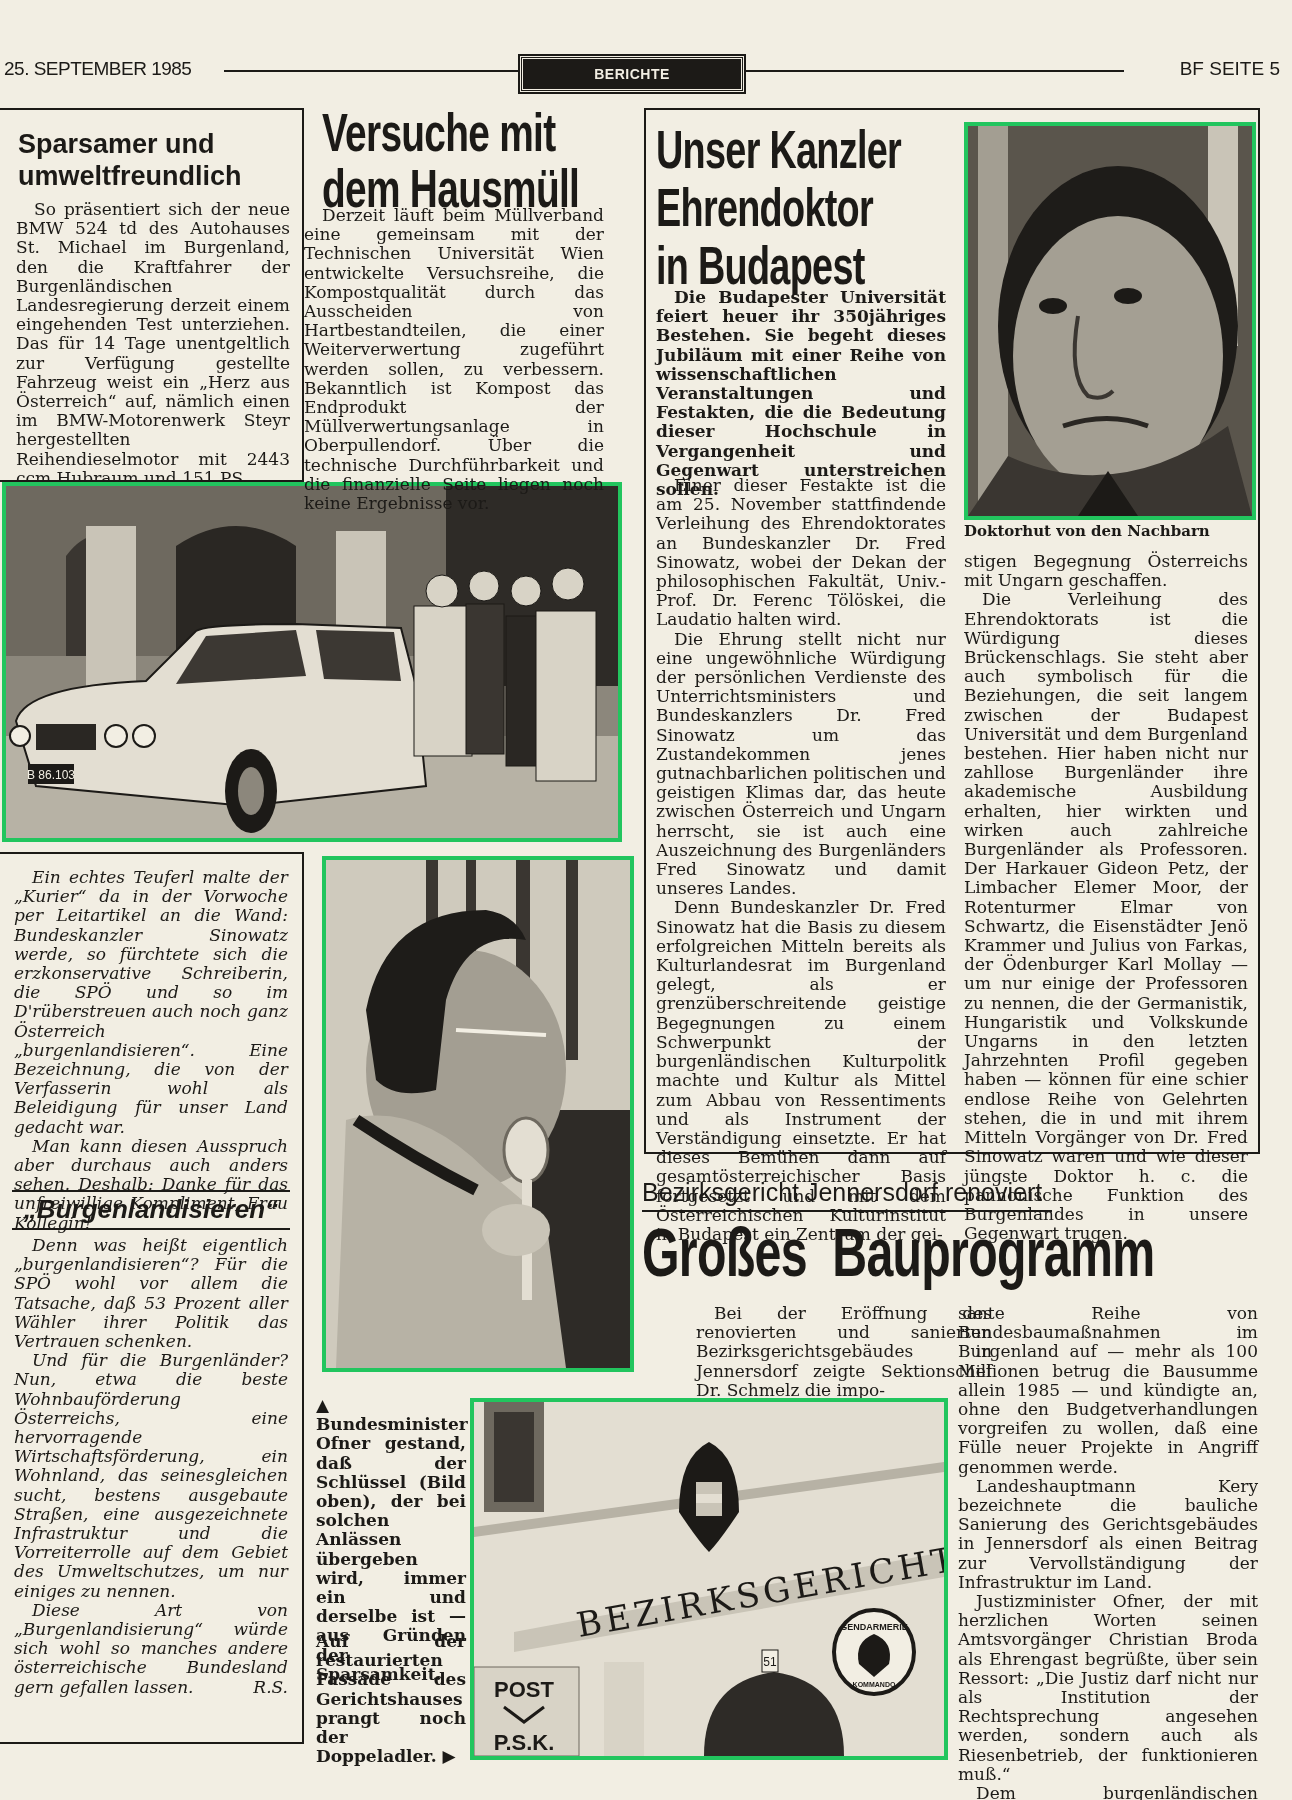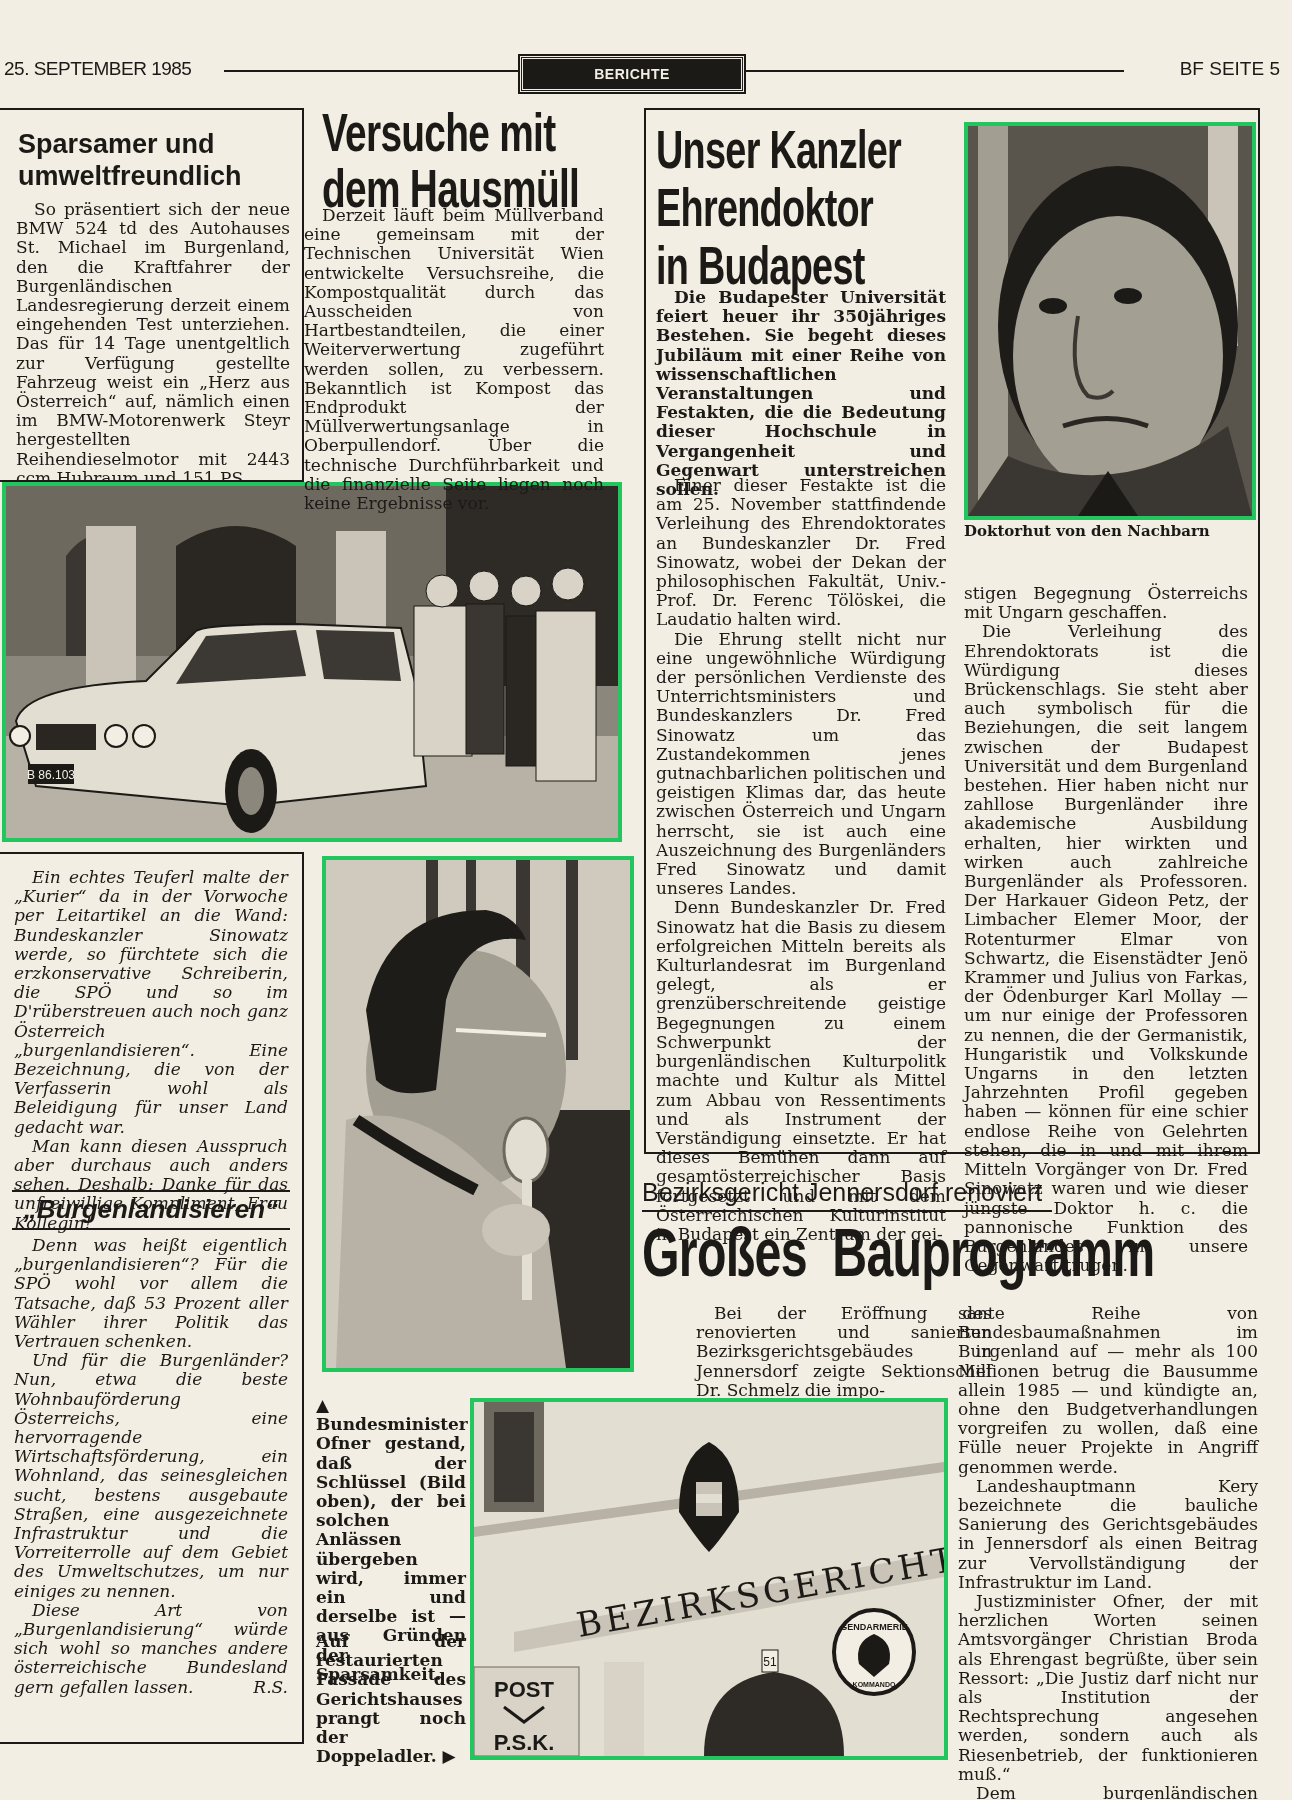--- a/index.html
+++ b/index.html
@@ -120,21 +120,21 @@
     <ellipse cx="150" cy="230" rx="105" ry="140" fill="#a49f93"></ellipse>
     <ellipse cx="85" cy="180" rx="14" ry="8" fill="#1c1a17"></ellipse>
     <ellipse cx="160" cy="170" rx="14" ry="8" fill="#1c1a17"></ellipse>
     <path d="M110 190 Q100 250 120 270 Q135 275 145 265" stroke="#3a3631" stroke-width="4" fill="none"></path>
     <path d="M95 300 Q140 285 180 300" stroke="#2a2723" stroke-width="5" fill="none"></path>
     <path d="M0 390 L40 330 Q150 380 260 300 L284 390Z" fill="#3a3631"></path>
     <path d="M110 390 L140 345 L170 390Z" fill="#1c1a17"></path>
   </svg>
 </div>
 <div class="abs" style="left:964px; top:522px; font-family:'DejaVu Serif',serif; font-weight:bold; font-size:15px;">Doktorhut von den Nachbarn</div>
-<div class="abs body-text" style="left:964px; top:552px; width:284px;margin-top:32px;">
+<div class="abs body-text" style="left:964px; top:552px; width:284px;">
   <p style="text-indent:0">stigen Begegnung Österreichs mit Ungarn geschaffen.</p>
   <p>Die Verleihung des Ehrendoktorats ist die Würdigung dieses Brückenschlags. Sie steht aber auch symbolisch für die Beziehungen, die seit langem zwischen der Budapest Universität und dem Burgenland bestehen. Hier haben nicht nur zahllose Burgenländer ihre akademische Ausbildung erhalten, hier wirkten und wirken auch zahlreiche Burgenländer als Professoren. Der Harkauer Gideon Petz, der Limbacher Elemer Moor, der Rotenturmer Elmar von Schwartz, die Eisenstädter Jenö Krammer und Julius von Farkas, der Ödenburger Karl Mollay — um nur einige der Professoren zu nennen, die der Germanistik, Hungaristik und Volkskunde Ungarns in den letzten Jahrzehnten Profil gegeben haben — können für eine schier endlose Reihe von Gelehrten stehen, die in und mit ihrem Mitteln Vorgänger von Dr. Fred Sinowatz waren und wie dieser jüngste Doktor h. c. die pannonische Funktion des Burgenlandes in unsere Gegenwart trugen.</p>
 </div>
 
 <div class="box" style="left:-4px; top:852px; width:306px; height:888px; border-left:none;"></div>
 <div class="abs body-text italic-text" style="left:14px; top:868px; width:274px;">
   <p>Ein echtes Teuferl malte der „Kurier“ da in der Vorwoche per Leitartikel an die Wand: Bundeskanzler Sinowatz werde, so fürchtete sich die erzkonservative Schreiberin, die SPÖ und so im D'rüberstreuen auch noch ganz Österreich „burgenlandisieren“. Eine Bezeichnung, die von der Verfasserin wohl als Beleidigung für unser Land gedacht war.</p>
   <p>Man kann diesen Ausspruch aber durchaus auch anders sehen. Deshalb: Danke für das unfreiwillige Kompliment, Frau Kollegin!</p>
 </div>
 <div class="hline" style="left:12px; top:1190px; width:278px;"></div>

